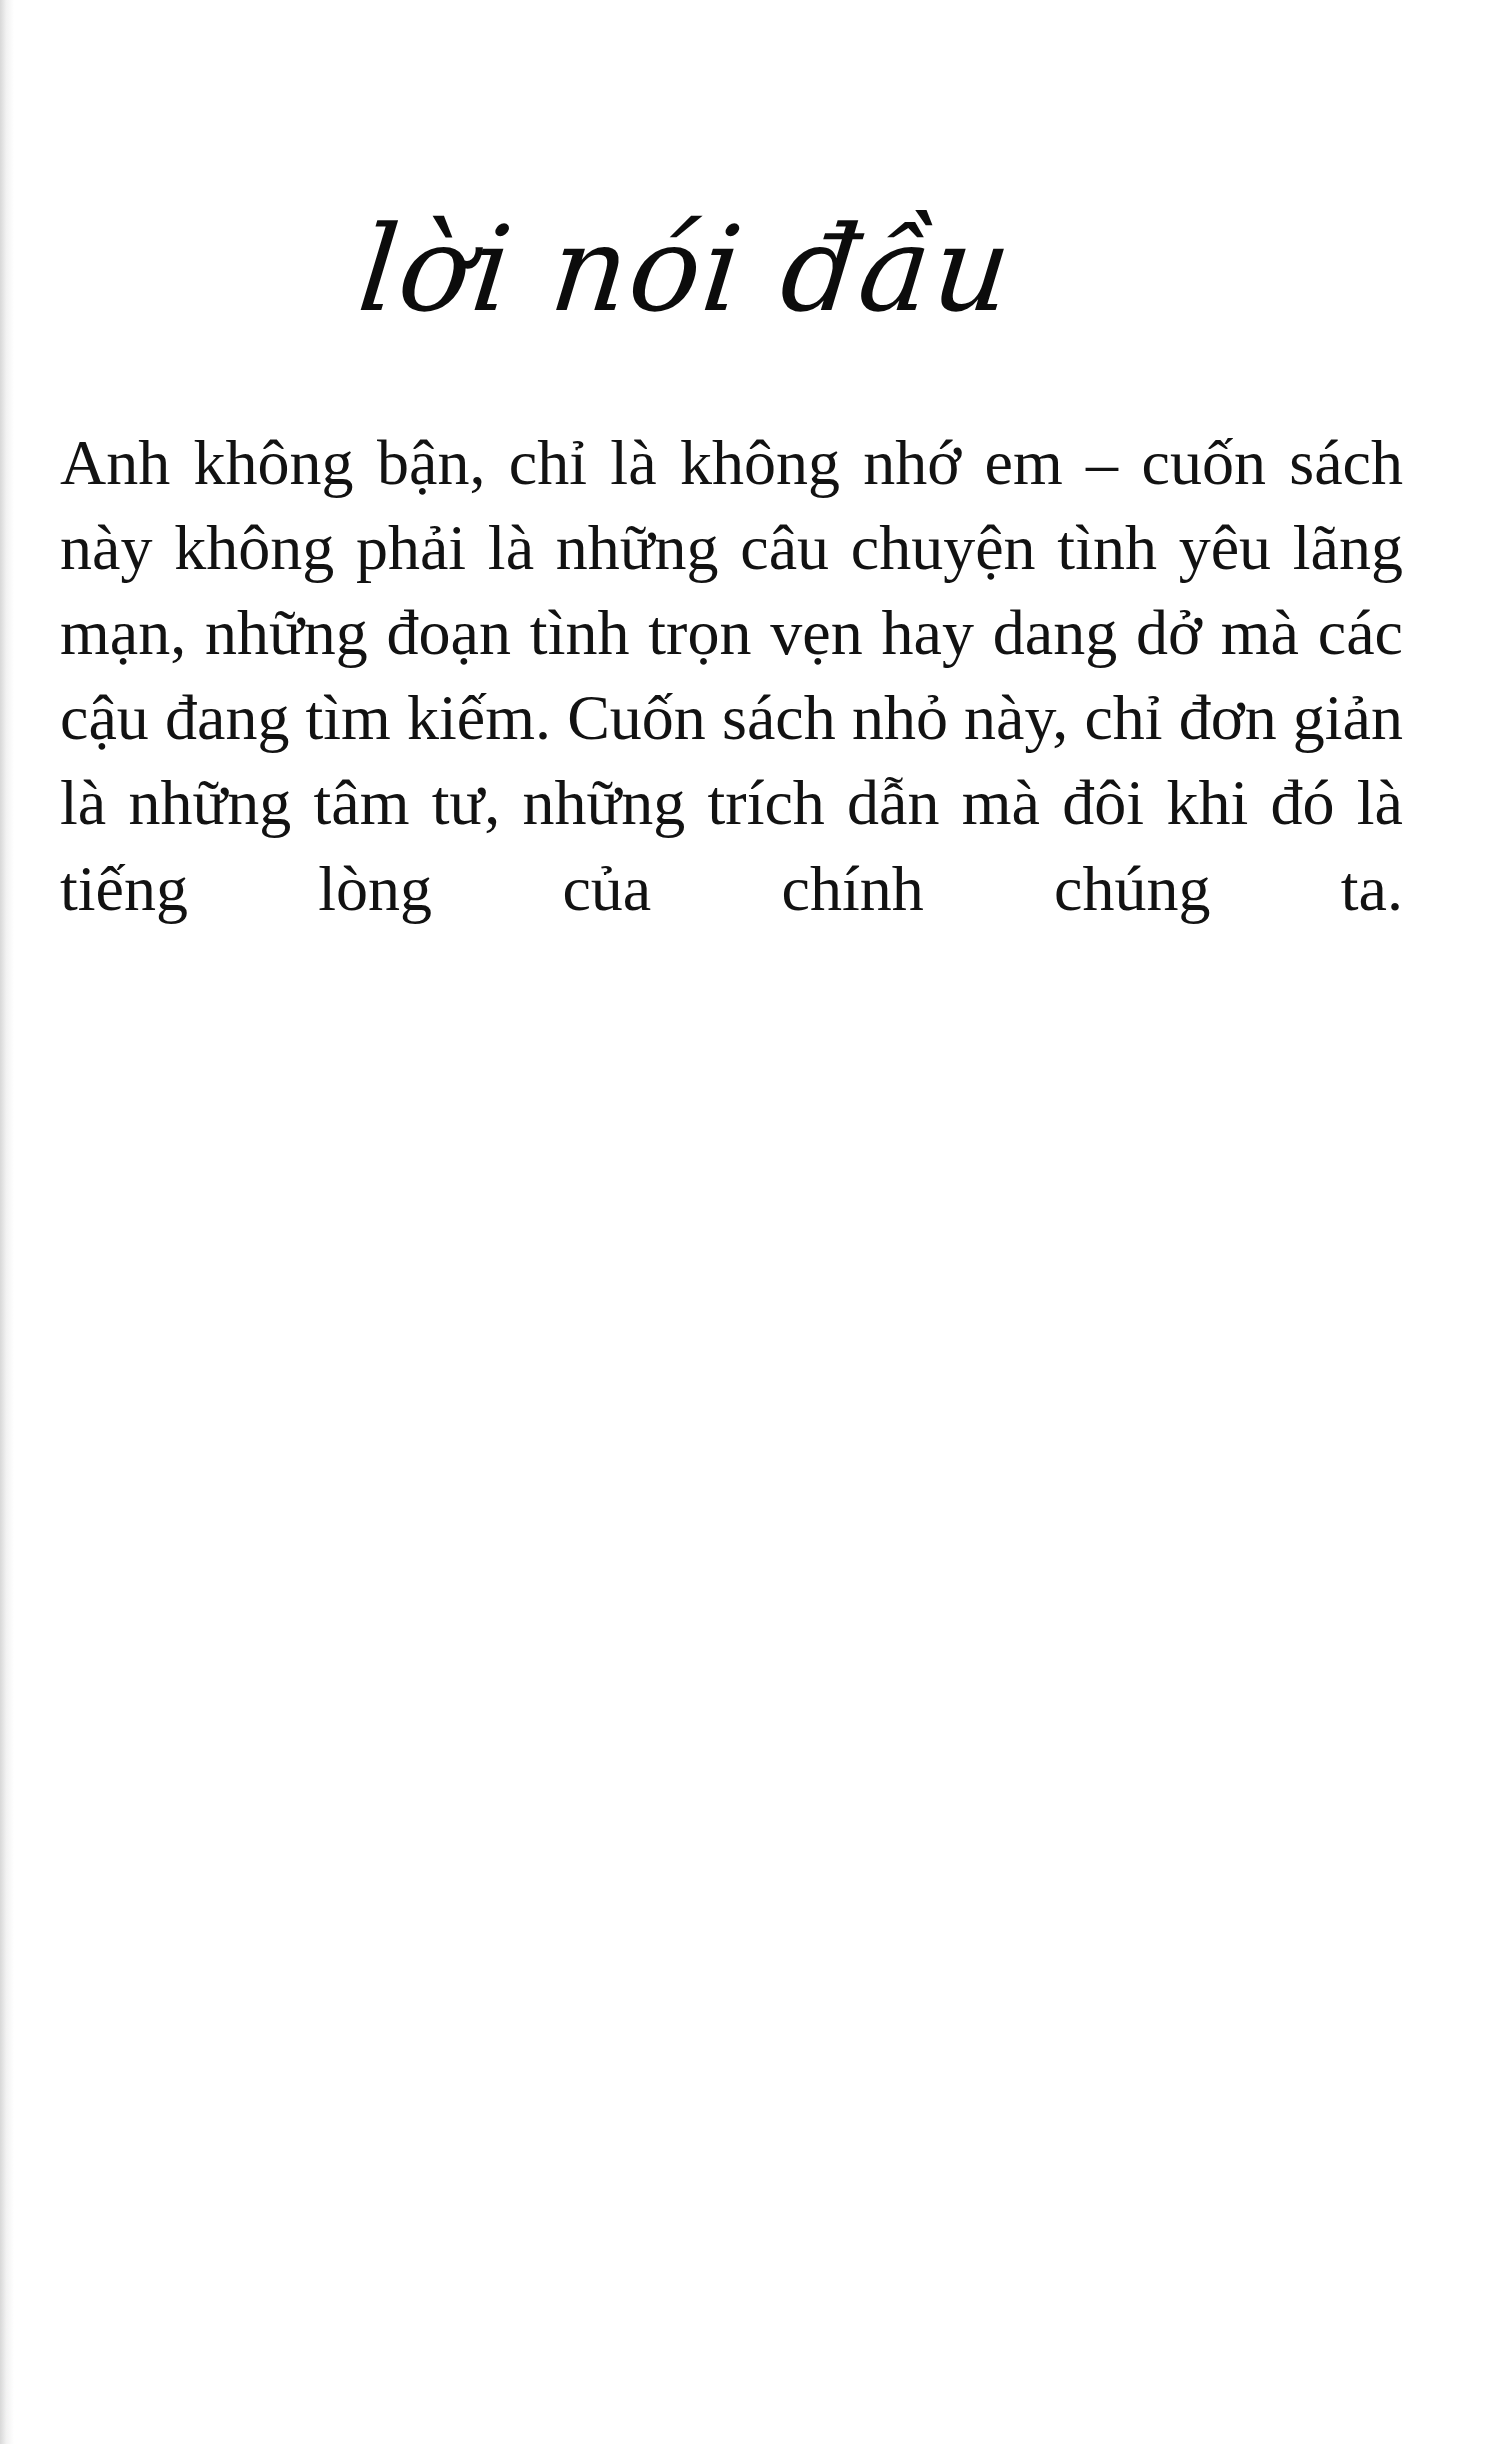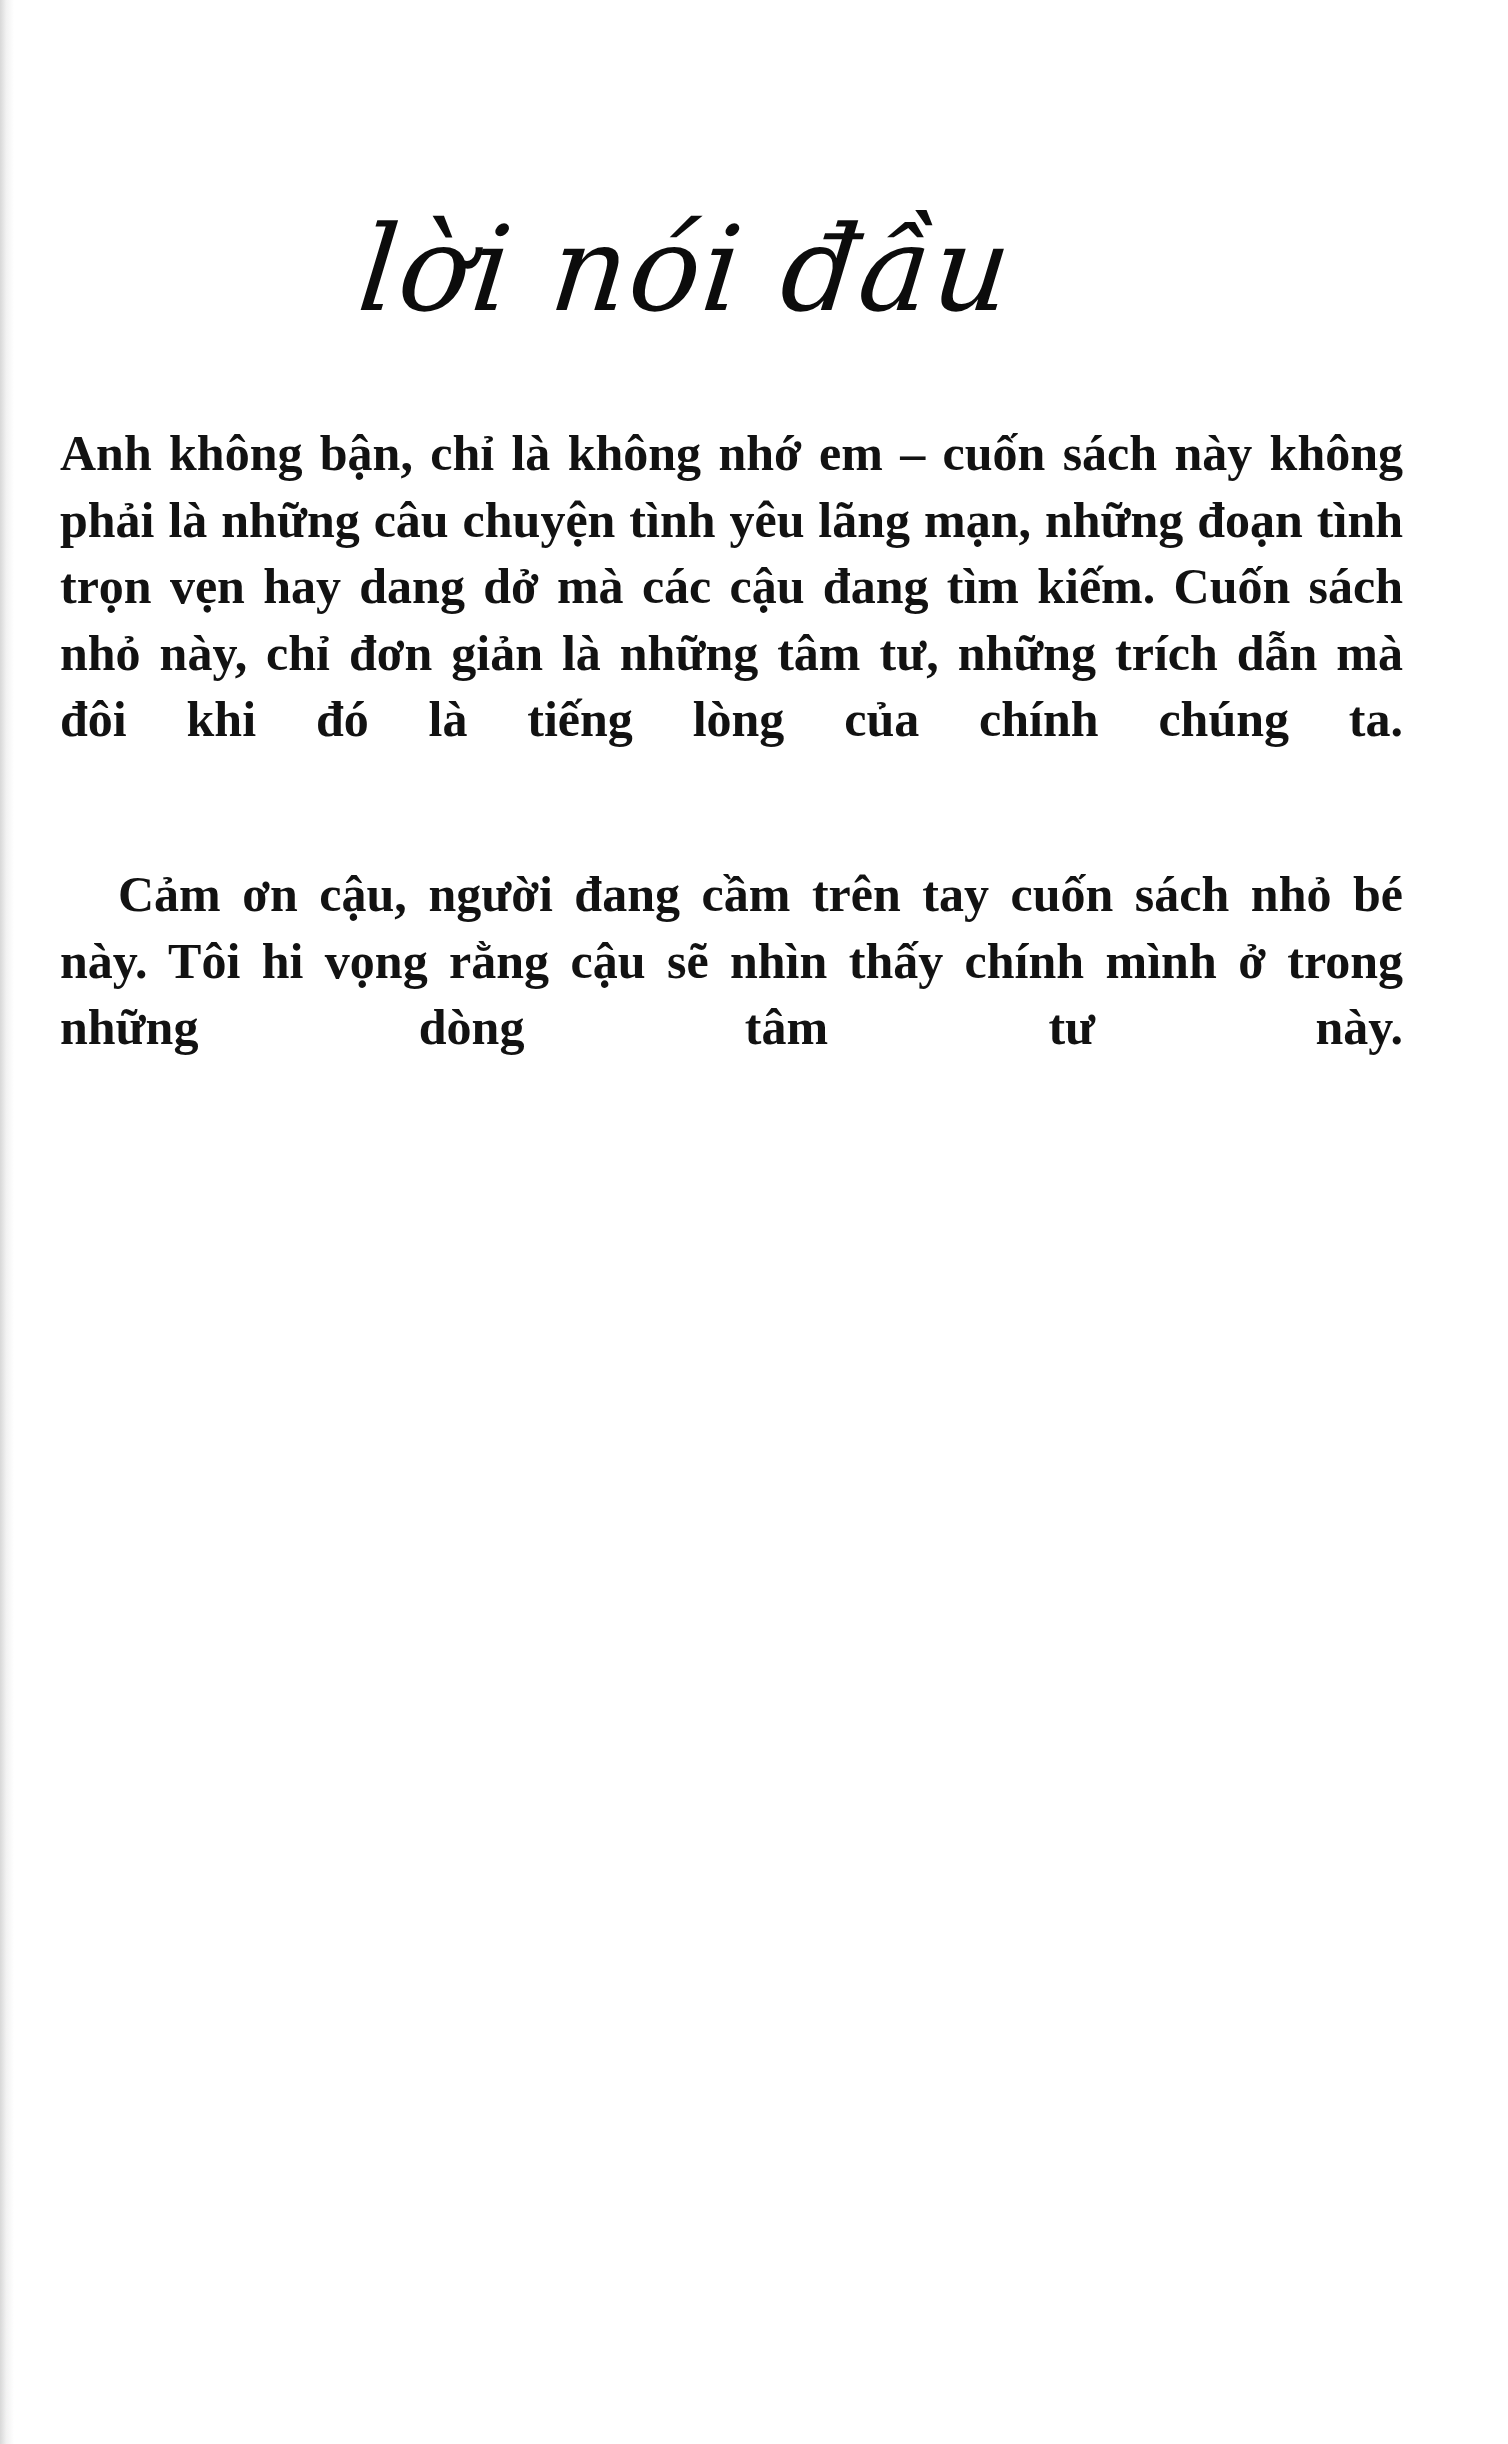--- a/index.html
+++ b/index.html
@@ -49,27 +49,26 @@
     transform: skewX(-6deg);
   }
 
   .body-text {
     margin-top: 92px;
   }
 
   p.para {
     margin: 0 0 42px 0;
     font-family: "Liberation Serif", serif;
-    font-size: 50px;
+    font-size: 64px;
     line-height: 1.33;
     color: #121212;
     text-align: justify;
     text-justify: inter-word;
     hyphens: none;
-    font-weight: bold;
   }
 
   p.para:last-child {
     margin-bottom: 0;
   }
 
   p.indent {
     text-indent: 58px;
   }
 
@@ -84,16 +83,15 @@
 <body>
 
 <div class="page-edge"></div>
 
 <div class="page">
 
   <h1 class="title">lời nói đầu</h1>
 
   <div class="body-text">
     <p class="para">Anh không bận, chỉ là không nhớ em – cuốn sách này không phải là những câu chuyện tình yêu lãng mạn, những đoạn tình trọn vẹn hay dang dở mà các cậu đang tìm kiếm. Cuốn sách nhỏ này, chỉ đơn giản là những tâm tư, những trích dẫn mà đôi khi đó là tiếng lòng của chính chúng ta.</p>
-    <p class="para indent">Cảm ơn cậu, người đang cầm trên tay cuốn sách nhỏ bé này. Tôi hi vọng rằng cậu sẽ nhìn thấy chính mình ở trong những dòng tâm tư này.</p>
   </div>
 
 </div>
 
 </body></html>

